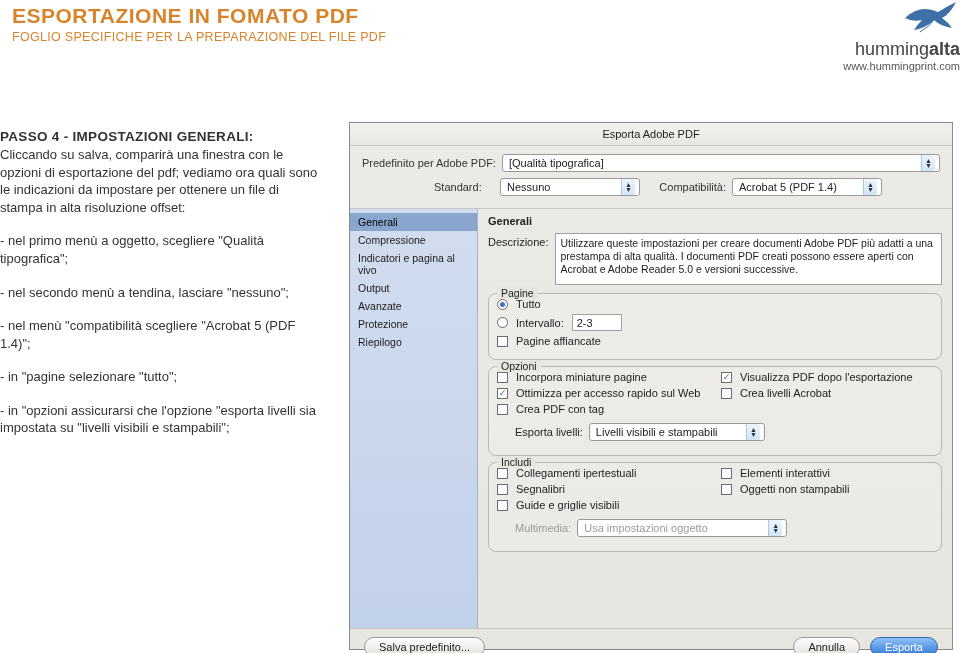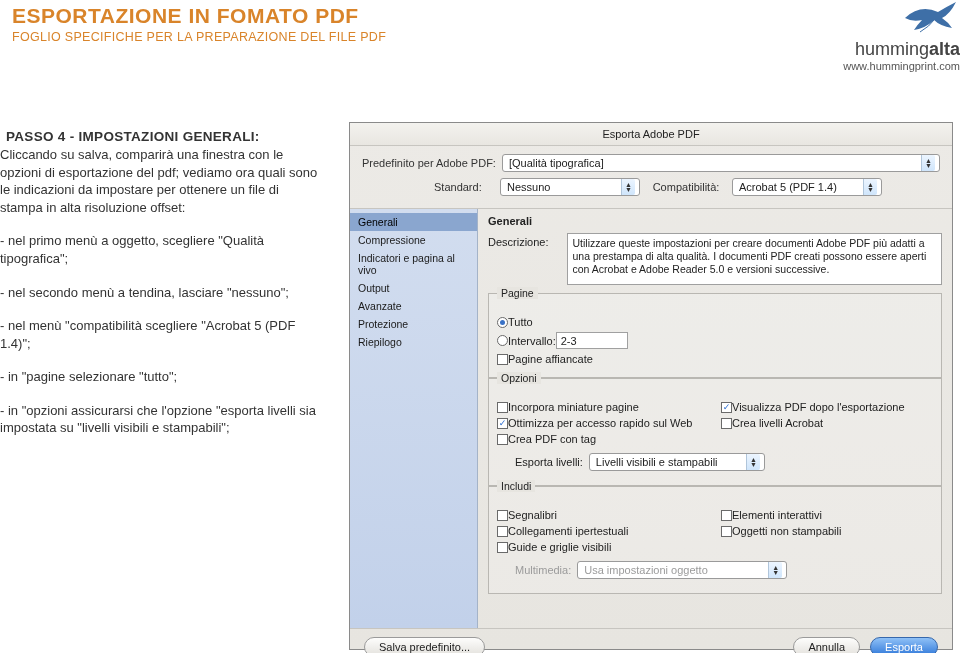--- a/index.html
+++ b/index.html
@@ -42,21 +42,21 @@
   
   .left-col {
     position: absolute;
     left: 0;
     top: 128px;
     width: 325px;
     font-size: 13px;
     line-height: 1.35;
     color: #333;
   }
-  .step-head { font-weight: 600; font-size: 13.5px; letter-spacing: .3px; padding-left: 6px; }
+  .step-head { font-weight: 600; font-size: 13.5px; letter-spacing: .3px; }
   .left-col p { margin-top: 0; }
   .block { margin-bottom: 16px; }
   
   .dialog {
     position: absolute;
     left: 349px;
     top: 122px;
     width: 604px;
     height: 528px;
     background: linear-gradient(#eceae6,#e7e5e0);
@@ -117,51 +117,52 @@
     padding: 3px 8px;
     color: #1a1a1a;
   }
   .sb-item.sel { background: #8aa6cf; color: #000; }
   .panel {
     flex: 1;
     padding: 6px 10px 6px 10px;
     overflow: hidden;
   }
   .pnl-head { font-size: 11px; font-weight: 600; margin-bottom: 6px; }
-  .desc-row { display: flex; align-items: flex-start; gap: 18px; margin-bottom: 8px; }
+  .desc-row { display: flex; align-items: flex-start; gap: 6px; margin-bottom: 8px; }
   .desc-row .lbl2 { font-size: 11px; padding-top: 3px; }
   .desc-box {
     flex: 1;
     background: #fff;
     border: 1px solid #a0a0a0;
     height: 52px;
     padding: 3px 5px;
     font-size: 10.5px;
     line-height: 1.25;
     overflow: hidden;
   }
   .group {
     border: 1px solid #b9b7b2;
-    border-radius: 0;
+    border-radius: 8px;
+    margin-bottom: 6px;
     position: relative;
-    padding: 22px 8px 8px 8px;
+    padding: 4px 8px 8px 8px;
     background: rgba(255,255,255,0.18);
   }
   .group-title {
     position: absolute;
     top: -7px;
     left: 8px;
     background: #e7e5e0;
     padding: 0 4px;
     font-size: 10.5px;
   }
   .radio, .check {
     display: flex;
     align-items: center;
-    gap: 0;
+    gap: 8px;
     margin-bottom: 4px;
     font-size: 11px;
   }
   .radio-dot {
     width: 11px; height: 11px; border-radius: 50%;
     border: 1px solid #6a6a6a; background: #fff;
     display: inline-flex; align-items: center; justify-content: center;
   }
   .radio-dot.on::after { content:""; width:5px; height:5px; border-radius:50%; background:#3a72c6; }
   .chk {
@@ -246,21 +247,21 @@
         <span>[Qualità tipografica]</span>
         <span class="arrows">▲<br>▼</span>
       </span>
     </div>
     <div class="row">
       <span class="lbl" style="min-width:60px;text-align:left;margin-left:72px">Standard:</span>
       <span class="dd" style="width:140px">
         <span>Nessuno</span>
         <span class="arrows">▲<br>▼</span>
       </span>
-      <span class="lbl" style="min-width:80px;text-align:center">Compatibilità:</span>
+      <span class="lbl" style="min-width:80px;text-align:right">Compatibilità:</span>
       <span class="dd" style="width:150px">
         <span>Acrobat 5 (PDF 1.4)</span>
         <span class="arrows">▲<br>▼</span>
       </span>
     </div>
   </div>
 
   <div class="dlg-body">
     <div class="sidebar">
       <div class="sb-item sel">Generali</div>
@@ -281,21 +282,21 @@
 
       <div class="group">
         <span class="group-title">Pagine</span>
         <div class="radio">
           <span class="radio-dot on"></span>
           <span>Tutto</span>
         </div>
         <div class="radio">
           <span class="radio-dot"></span>
           <span>Intervallo:</span>
-          <span class="inp" style="width:72px">2-3</span>
+          <span class="inp" style="width:50px">2-3</span>
         </div>
         <div class="check">
           <span class="chk"></span>
           <span>Pagine affiancate</span>
         </div>
       </div>
 
       <div class="group">
         <span class="group-title">Opzioni</span>
         <div class="opt-cols">
@@ -332,25 +333,25 @@
           </span>
         </div>
       </div>
 
       <div class="group">
         <span class="group-title">Includi</span>
         <div class="opt-cols">
           <div class="opt-c">
             <div class="check">
                 <span class="chk"></span>
+                <span>Collegamenti ipertestuali</span>
+              </div>
+            <div class="check">
+                <span class="chk"></span>
                 <span>Segnalibri</span>
-              </div>
-            <div class="check">
-                <span class="chk"></span>
-                <span>Collegamenti ipertestuali</span>
               </div>
             <div class="check">
                 <span class="chk"></span>
                 <span>Guide e griglie visibili</span>
               </div>
           </div>
           <div class="opt-c">
             <div class="check">
                 <span class="chk"></span>
                 <span>Elementi interattivi</span>

